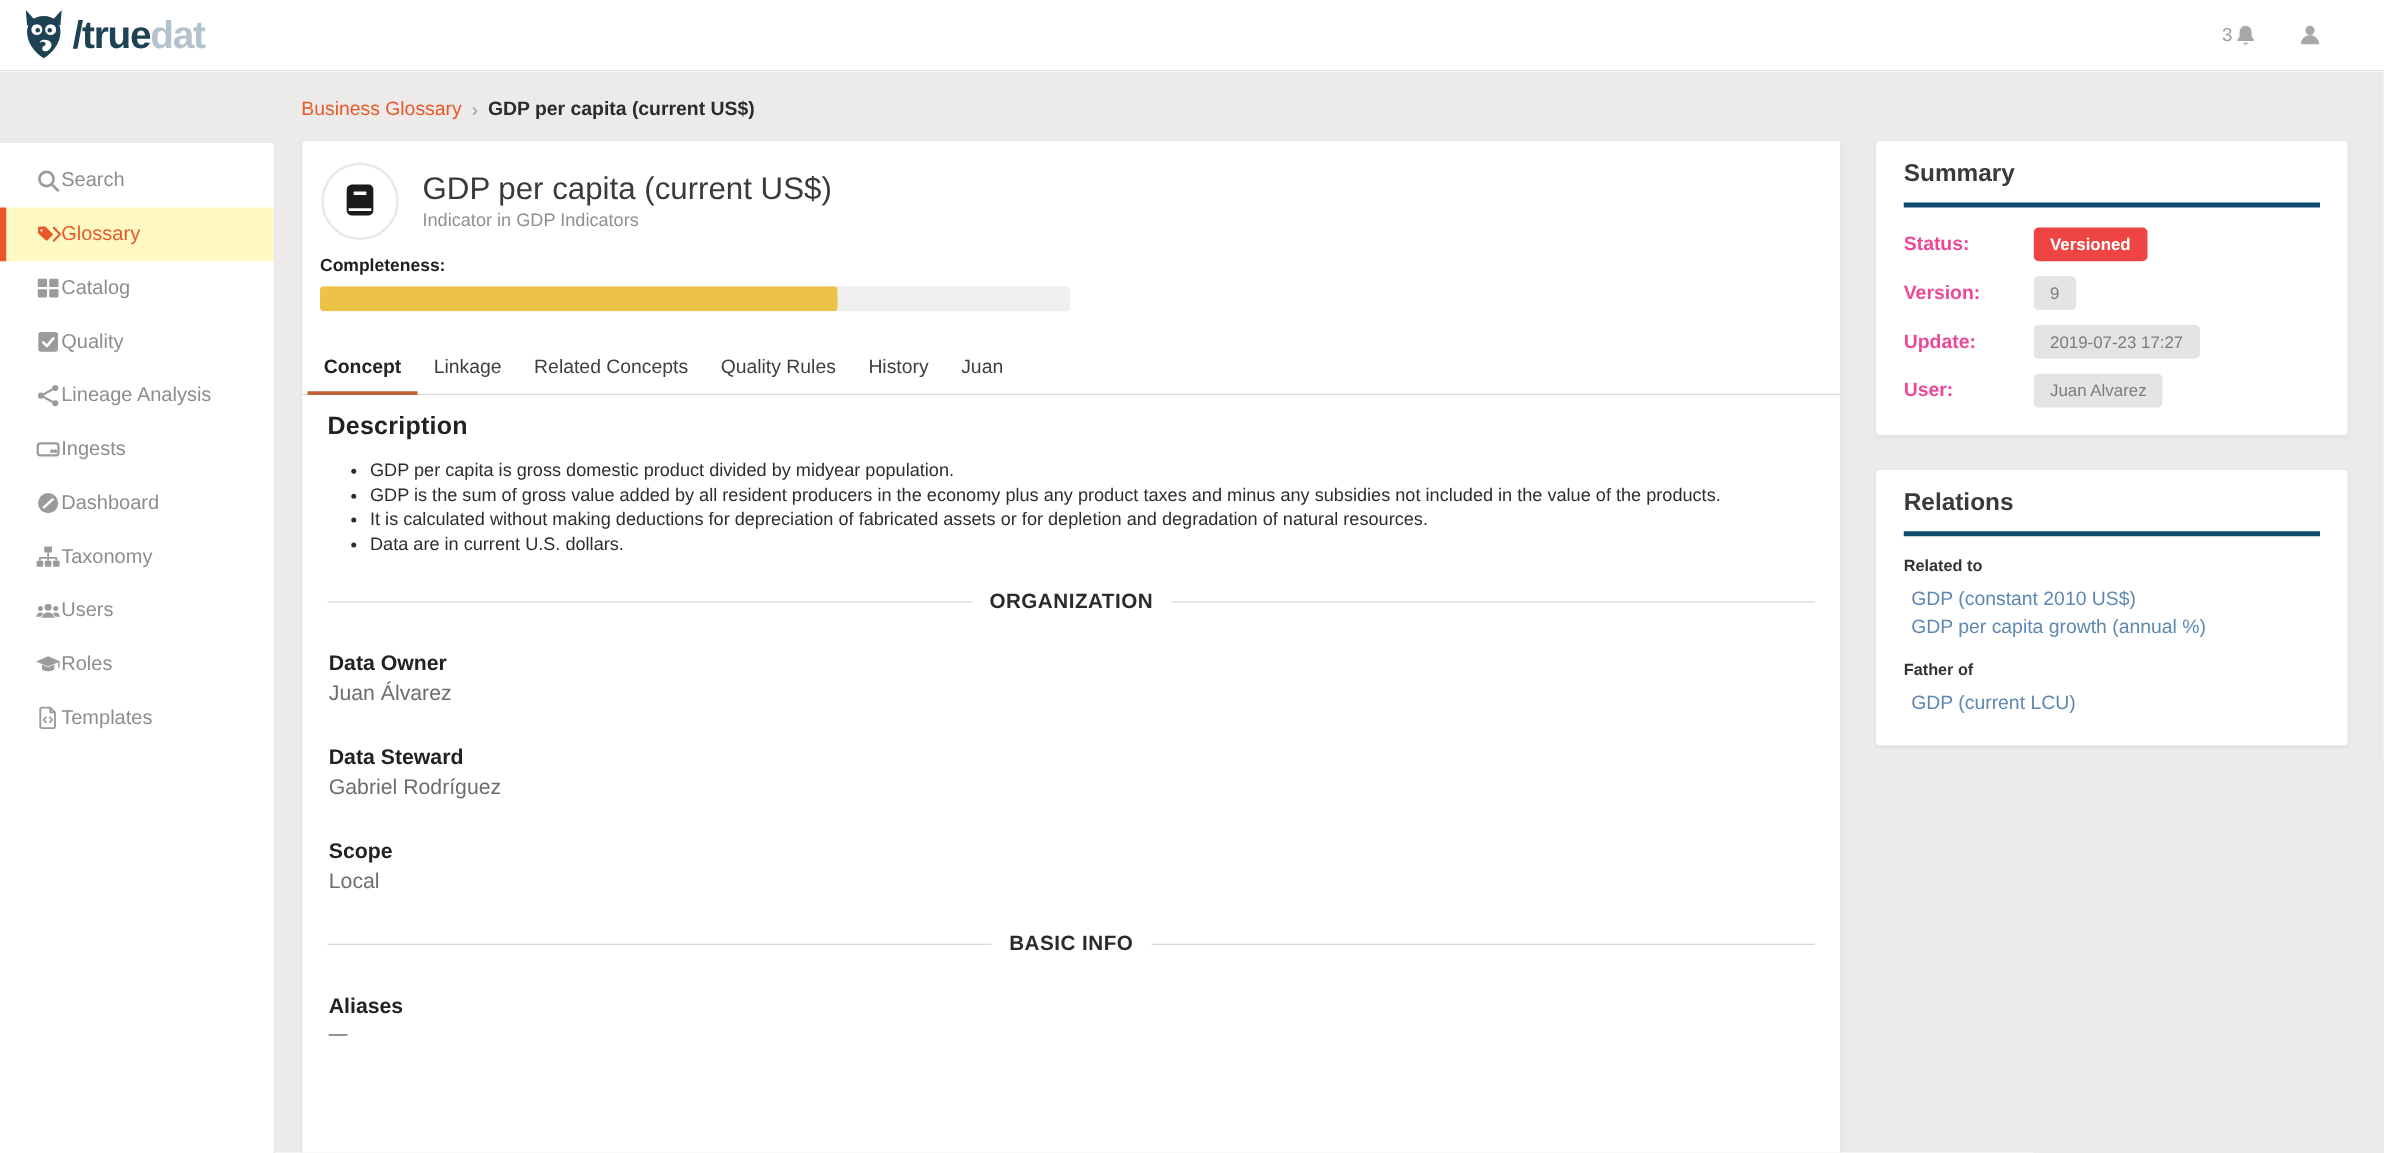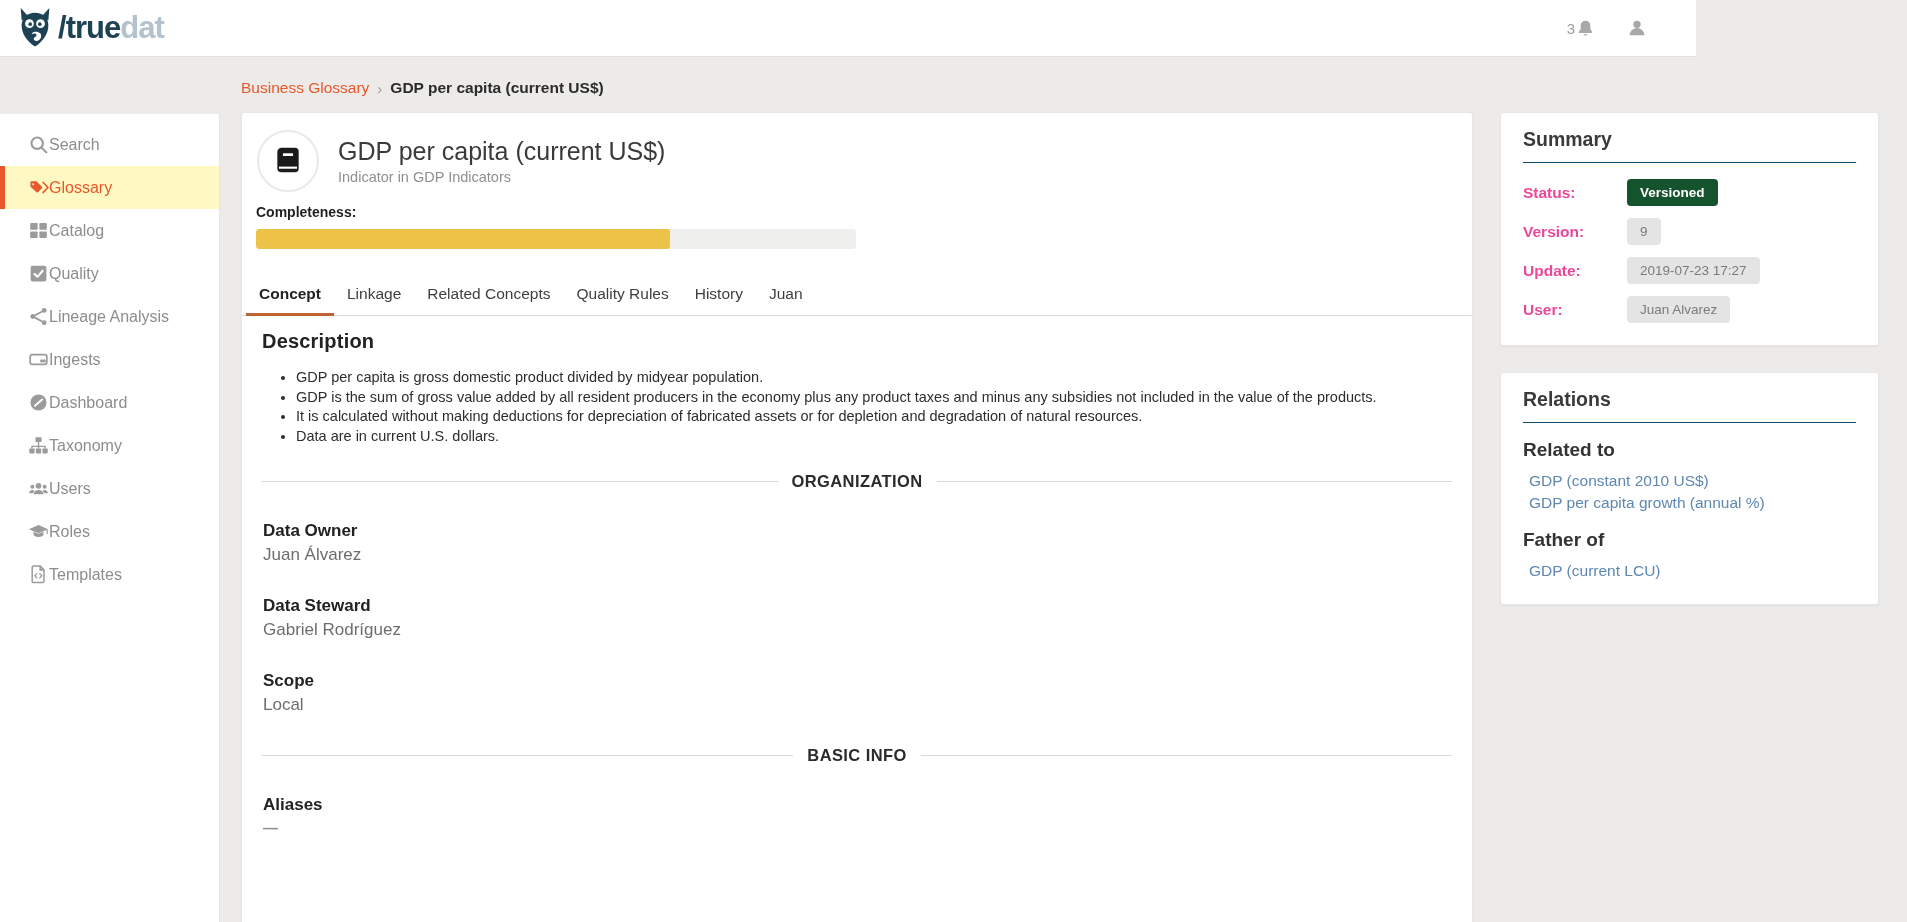--- a/index.html
+++ b/index.html
@@ -1,20 +1,20 @@
 <!DOCTYPE html>
 <html><head>
 <meta charset="utf-8">
 <style>
   * { margin:0; padding:0; box-sizing:border-box; }
   html,body { width:1907px; height:922px; overflow:hidden; }
   body { font-family:"Liberation Sans", sans-serif; background:#ecebe9; color:#2b2b2b; }
 
   
-  .topbar { position:fixed; top:0; left:0; width:1696px; height:57px; background:#fff;
+  .topbar { position:fixed; top:0; left:0; width:1907px; height:57px; background:#fff;
             border-bottom:1px solid #e0e0e0; display:flex; align-items:center;
             justify-content:space-between; z-index:20; }
   .logo { display:flex; align-items:center; padding-left:14px; }
   .logo svg { display:block; }
   .logo-text { font-size:31px; font-weight:bold; letter-spacing:-1px; color:#1d4254; margin-left:2px; }
   .logo-text .lt-light { color:#b3c2cc; }
   .topbar-right { display:flex; align-items:center; gap:30px; padding-right:48px; }
   .notif { display:flex; align-items:center; color:#9c9c9c; font-size:15px; cursor:pointer; }
   .notif svg, .avatar-btn svg { display:block; color:#a8a8a8; }
   .avatar-btn { cursor:pointer; }
@@ -73,28 +73,28 @@
 
   .field-group { margin-bottom:31px; padding-left:1px; }
   .field-label { font-size:17px; font-weight:bold; color:#222; }
   .field-value { font-size:17px; color:#6d6d6d; margin-top:4px; }
   .field-value.dash { font-weight:bold; color:#8c8c8c; font-size:15px; letter-spacing:-2px; }
 
   
   .side-col { width:379px; display:flex; flex-direction:column; gap:26px; }
   .panel { padding:15px 22px 22px 22px; }
   .panel-title { font-size:19.5px; font-weight:bold; color:#3a3a3a; padding-bottom:11px;
-                 border-bottom:1px solid #0c4a6e; margin-bottom:16px; }
+                 border-bottom:4px solid #0c4a6e; margin-bottom:16px; }
   .summary-row { display:flex; align-items:center; margin-bottom:12px; }
   .summary-label { width:104px; font-size:15.5px; font-weight:bold; color:#ec4899; }
   .badge { display:inline-block; font-size:13.5px; border-radius:4px; padding:6px 13px; }
-  .badge.status { background:#14532d; color:#fff; font-weight:bold;text-align:center; }
+  .badge.status { background:#ef4444; color:#fff; font-weight:bold;text-align:center; }
   .badge.gray { background:#e4e4e4; color:#7b7b7b; }
 
-  .rel-heading { font-size:19px; font-weight:bold; color:#333; margin:15px 0 9px 0; }
+  .rel-heading { font-size:13px; font-weight:bold; color:#333; margin:15px 0 9px 0; }
   .rel-heading:first-of-type { margin-top:0; }
   .rel-links { padding-left:6px; }
   .rel-link { display:block; font-size:15.5px; color:#5e87b2; line-height:22px; cursor:pointer; text-decoration:none; }
 </style>
 </head>
 <body>
 
 <header class="topbar">
   <div class="logo">
     <span>

